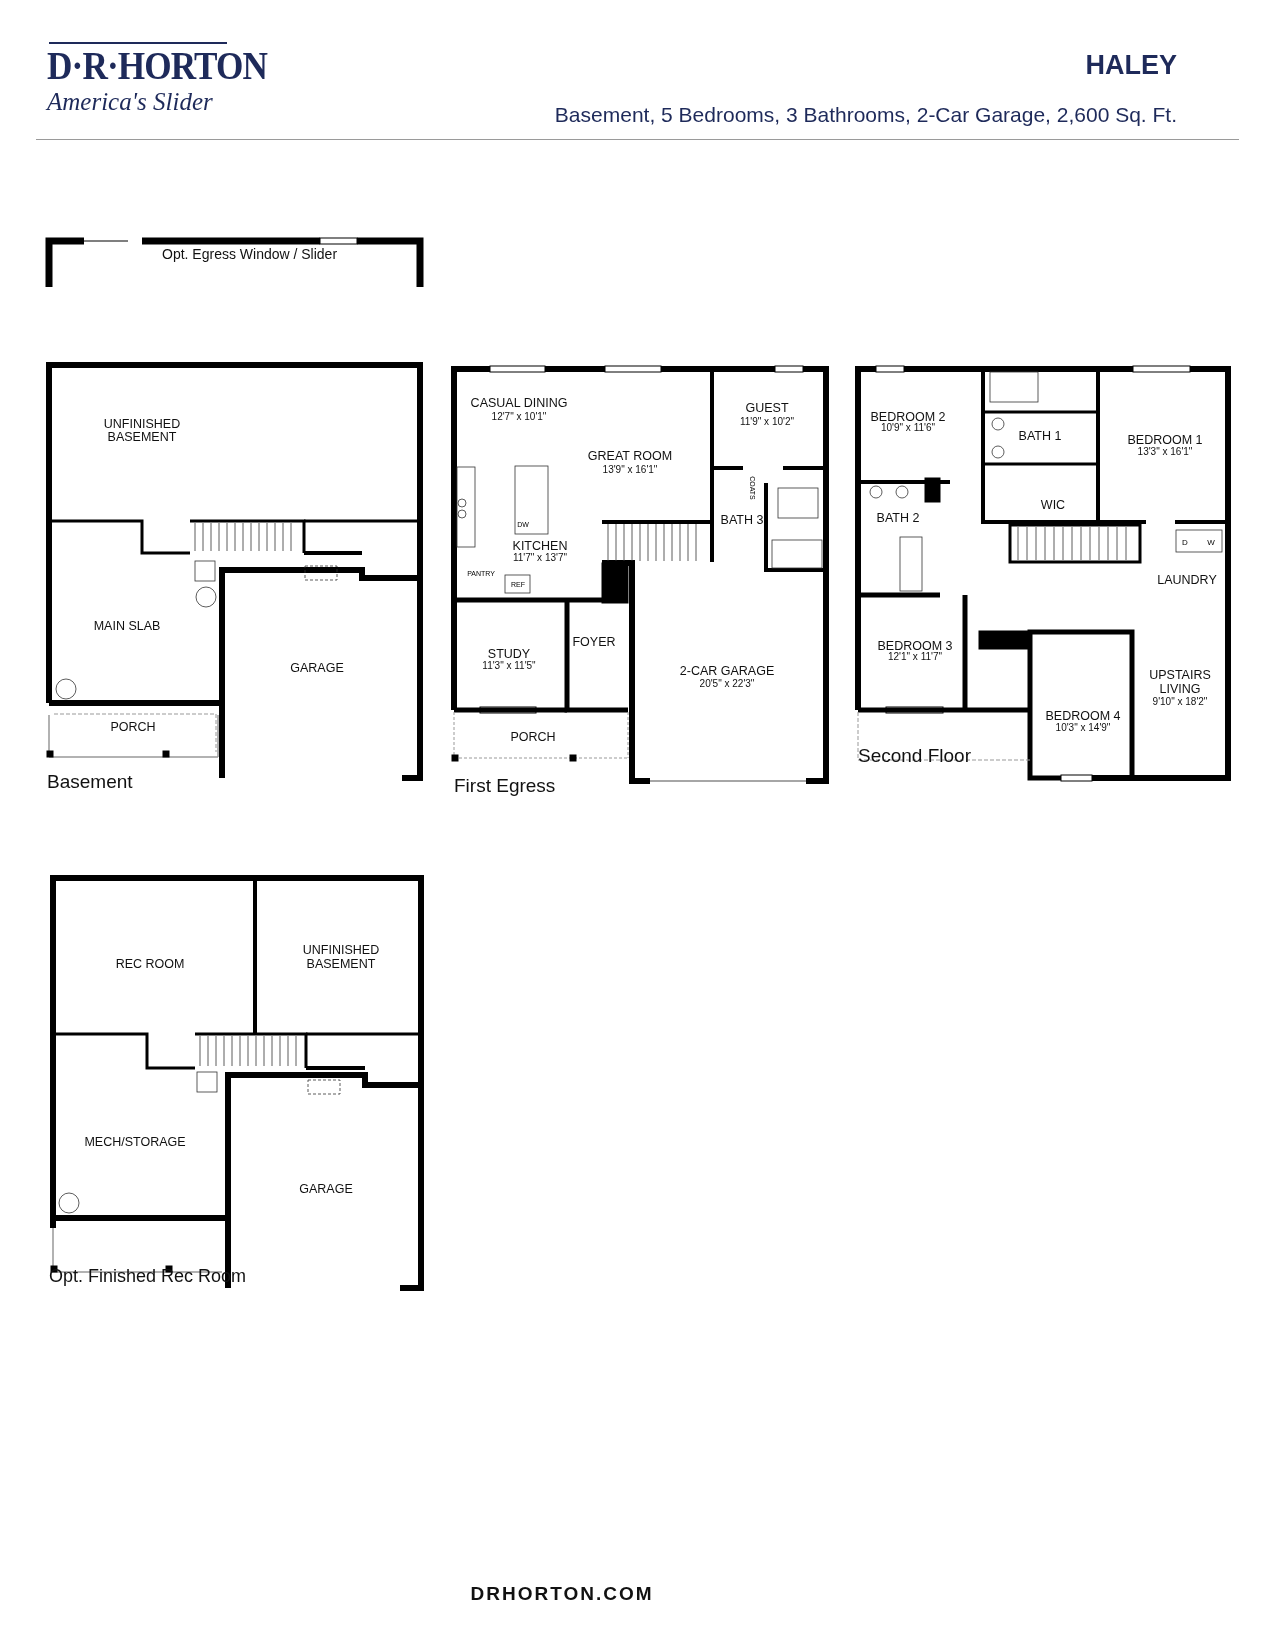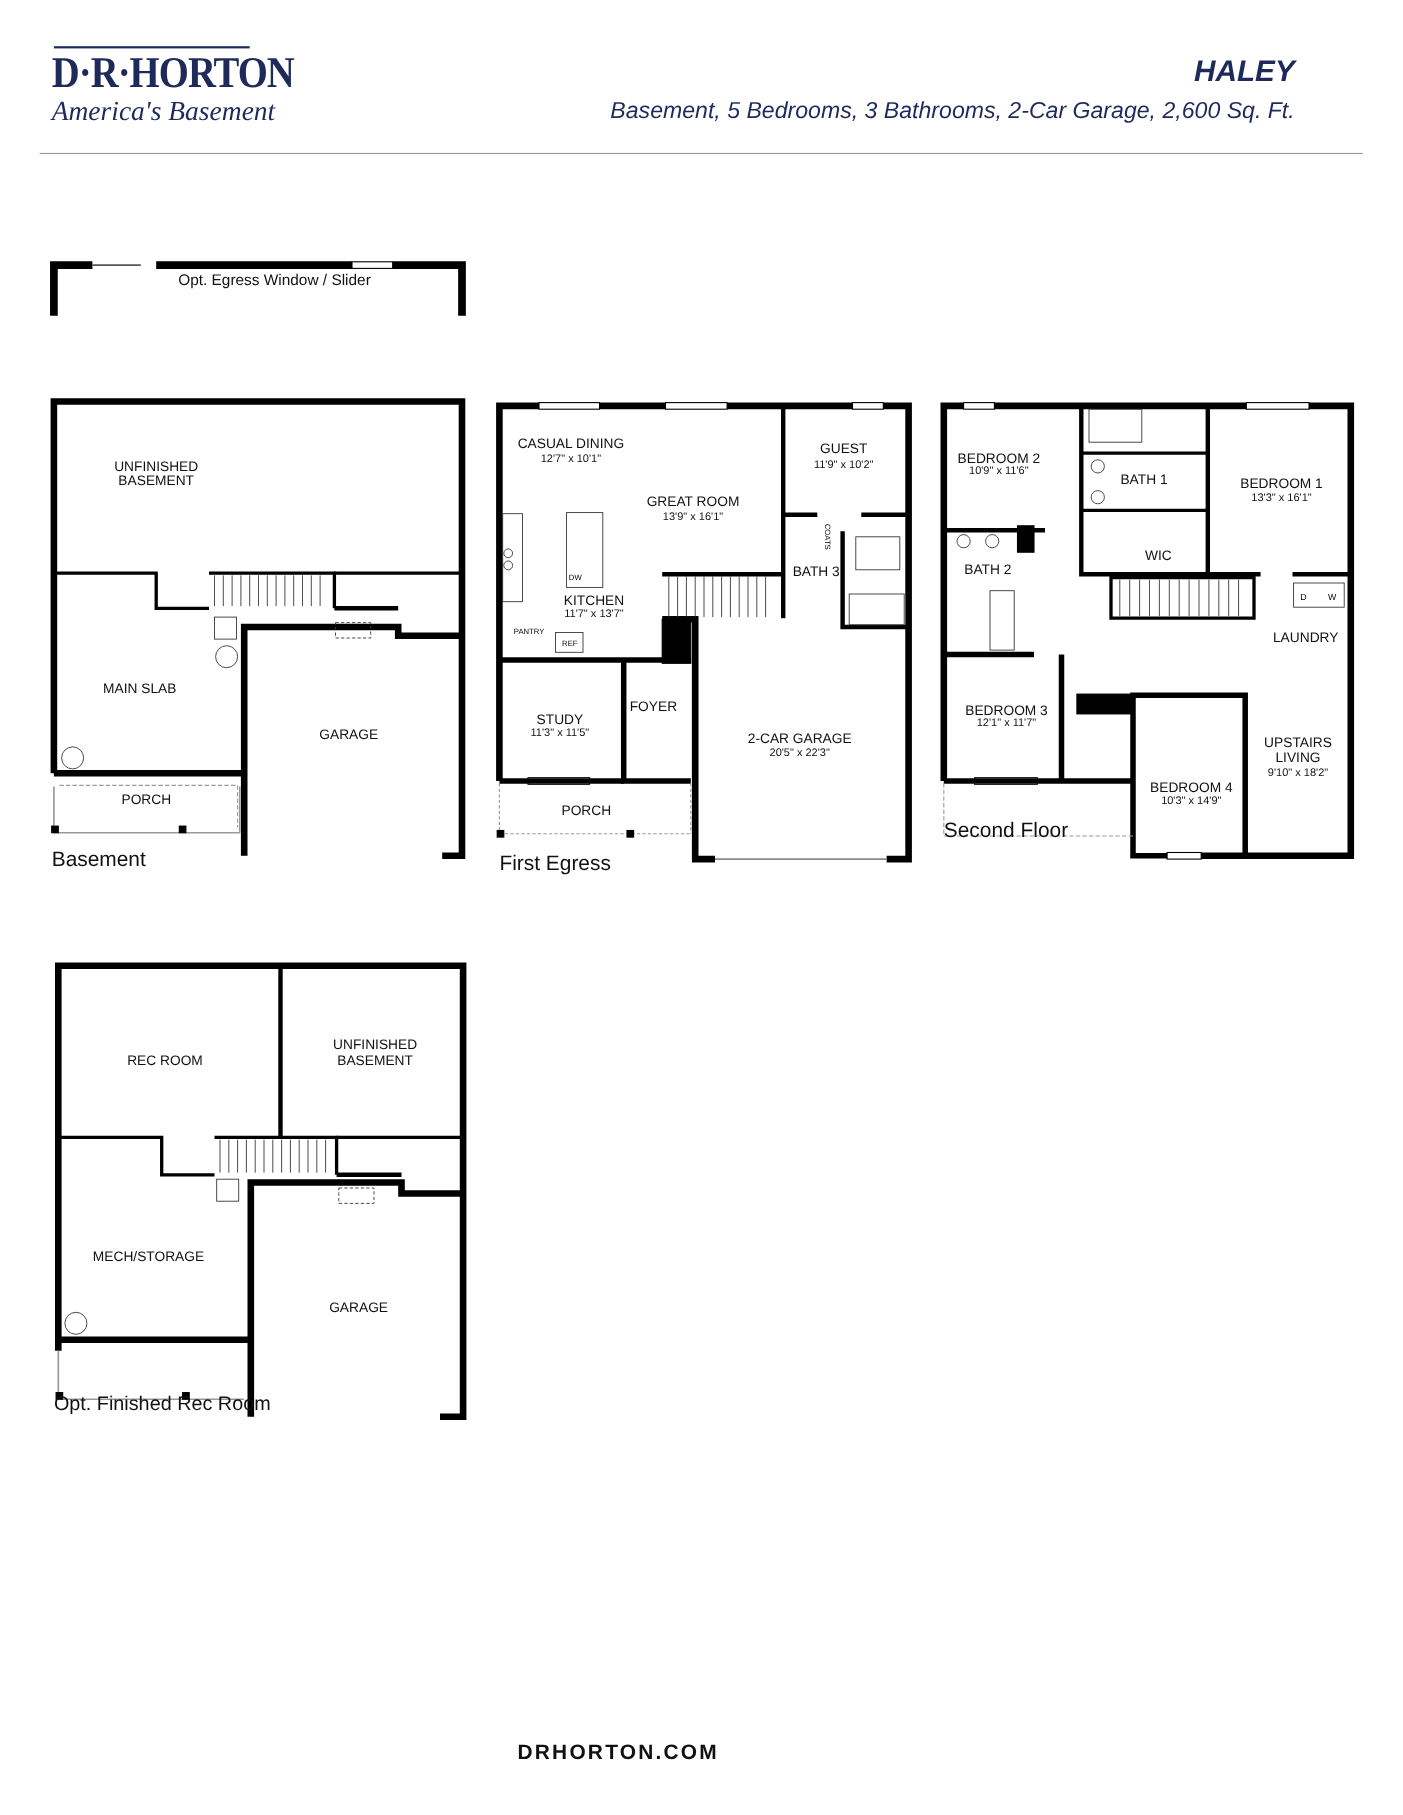--- a/index.html
+++ b/index.html
@@ -1,37 +1,37 @@
 <!DOCTYPE html>
 <html><head>
 <meta charset="utf-8">
 <style>
   html,body{margin:0;padding:0;background:#fff;}
   body{width:1275px;height:1650px;position:relative;overflow:hidden;font-family:"Liberation Sans",sans-serif;color:#111;}
   .logo{position:absolute;left:47px;top:42px;width:220px;}
   .logo-rule{height:2px;background:#1e2a5a;width:178px;margin-left:2px;}
   .logo-main{font-family:"Liberation Serif",serif;font-weight:bold;color:#1e2a5a;font-size:40px;letter-spacing:-1px;line-height:40px;margin-top:2px;transform:scaleX(0.88);transform-origin:left;}
   .logo-tag{font-family:"Liberation Serif",serif;font-style:italic;color:#1e2a5a;font-size:25px;margin-top:2px;}
-  .title{position:absolute;right:98px;top:50px;text-align:right;color:#1e2a5a;font-style:italic;}
+  .title{position:absolute;right:98px;top:50px;text-align:right;color:#1e2a5a;}
   .title .name{font-size:27px;font-weight:bold;}
-  .title .sub{font-size:21px;margin-top:8px;}
+  .title .sub{font-size:21px;margin-top:22px;}
   .hr{position:absolute;left:36px;top:139px;width:1203px;height:1px;background:#9a9a9a;}
   svg.plan{position:absolute;left:0;top:0;}
   .rlabel{font-size:12.5px;text-anchor:middle;fill:#111;}
   .rdim{font-size:10px;text-anchor:middle;fill:#111;}
   .caption{position:absolute;font-size:19px;color:#111;}
   .footer{position:absolute;left:0;width:1124px;top:1583px;text-align:center;font-size:19px;font-weight:bold;letter-spacing:2px;}
 </style>
 </head>
 <body>
 
 <div class="logo">
   <div class="logo-rule"></div>
   <div class="logo-main">D·R·HORTON</div>
-  <div class="logo-tag">America's Basement</div>
+  <div class="logo-tag">America's Slider</div>
 </div>
 <div class="title">
   <div class="name">HALEY</div>
   <div class="sub">Basement, 5 Bedrooms, 3 Bathrooms, 2-Car Garage, 2,600 Sq. Ft.</div>
 </div>
 <div class="hr"></div>
 
 <svg class="plan" width="1275" height="1650" viewBox="0 0 1275 1650">
   <g fill="none" stroke="#000">
 

